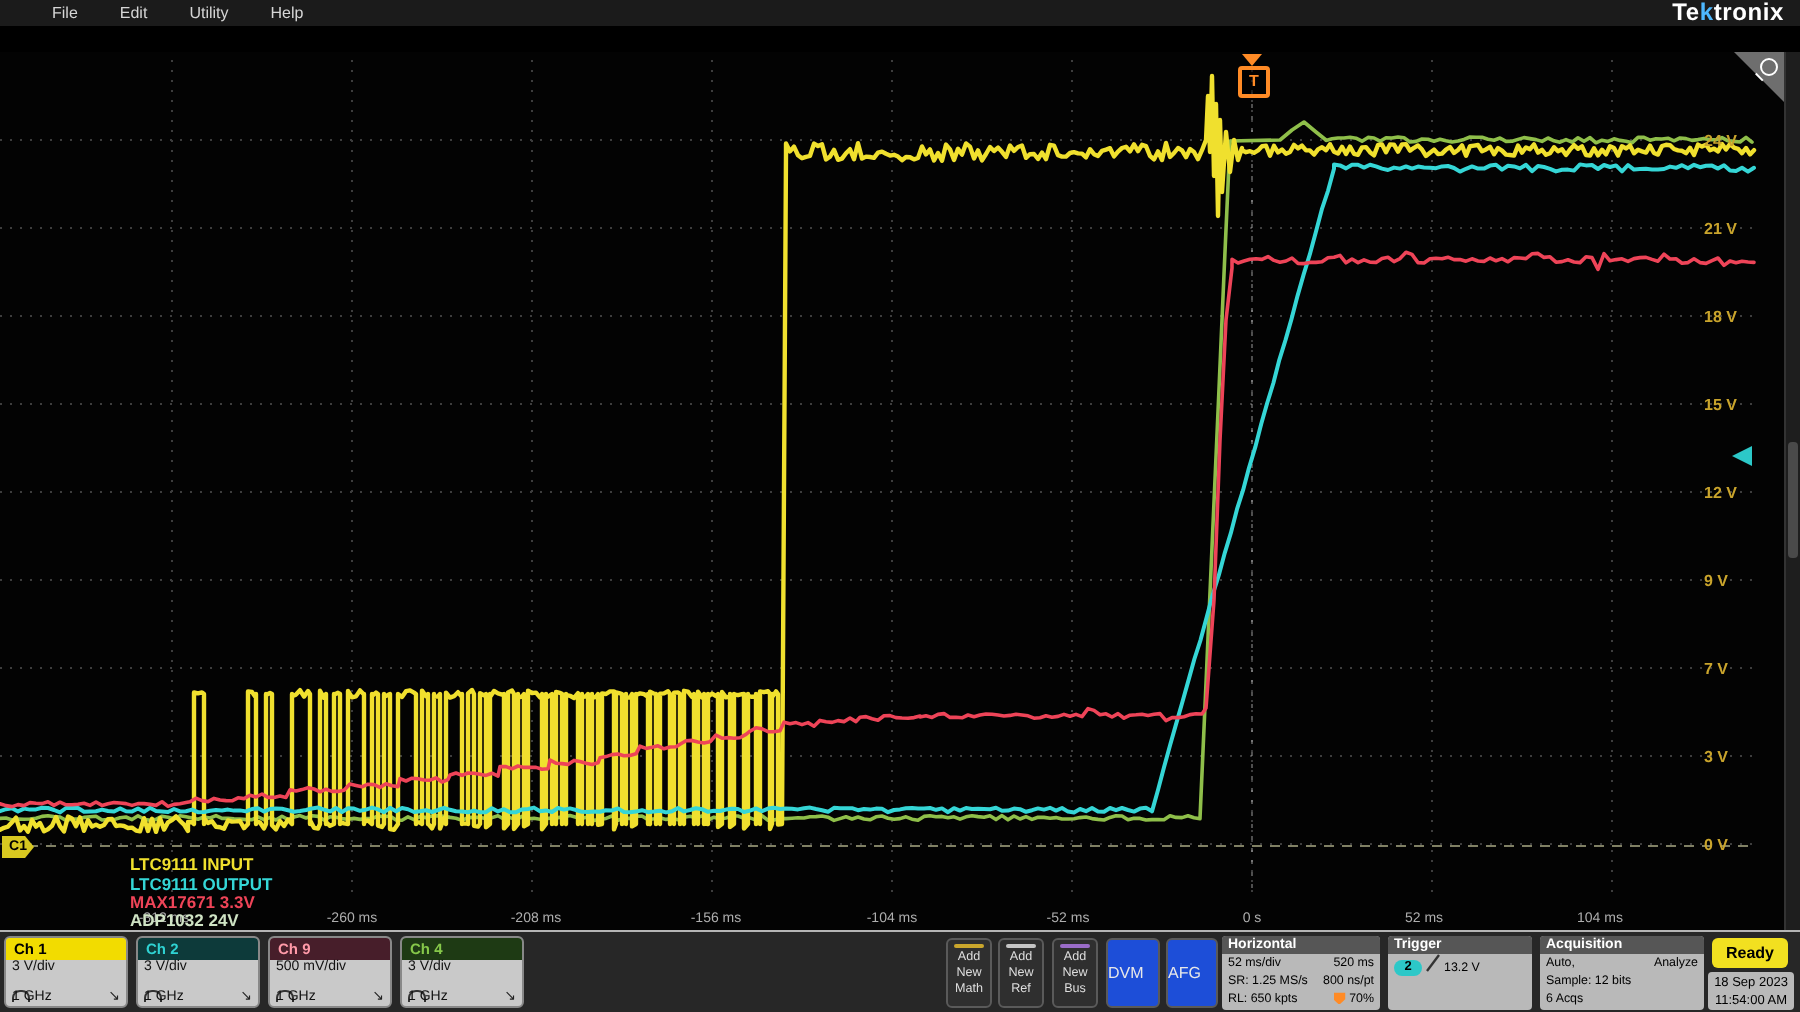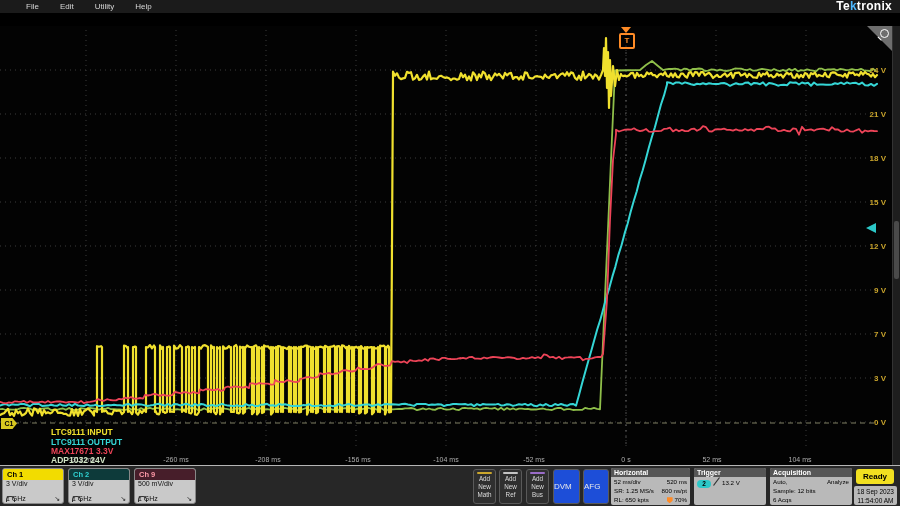--- a/index.html
+++ b/index.html
@@ -16,23 +16,23 @@
   .tabbar{position:absolute;top:13px;left:0;right:0;height:13px;background:#2e2e2e;border-bottom:1px solid #000;}
   .tab-title{position:absolute;left:6px;top:0;font-size:8px;color:#e8e8e8;line-height:13px;}
   .overview{position:absolute;left:300px;top:2px;width:296px;height:9px;border:1px solid #9a9a9a;
             border-left:2px solid #cfcfcf;border-right:2px solid #cfcfcf;border-radius:2px;}
   .overview::before{content:"";position:absolute;left:2px;right:2px;top:4px;border-top:1px solid #777;}
   .ov-trig{position:absolute;left:201px;top:-1px;width:9px;height:10px;border:1px solid #ff8b26;border-radius:2px;
            background:#1a1a1a;color:#ff8b26;font-size:7px;font-weight:bold;text-align:center;line-height:9px;}
   
   .scope{position:absolute;top:26px;left:0;width:900px;height:439px;background:#030303;}
   .scope svg{position:absolute;left:0;top:0;}
-  .vlabel{position:absolute;width:34px;text-align:right;font-size:8px;font-weight:bold;color:#c9a42c;}
+  .vlabel{position:absolute;width:34px;text-align:left;font-size:8px;font-weight:bold;color:#c9a42c;}
   .tlabel{position:absolute;width:36px;text-align:center;font-size:7px;color:#aeaeae;}
-  .legend-line{position:absolute;left:15px;font-size:8.5px;font-weight:bold;white-space:nowrap;padding-left:36px;}
+  .legend-line{position:absolute;left:29px;font-size:8.5px;font-weight:bold;white-space:nowrap;padding-left:36px;}
   .c1-marker{position:absolute;left:1px;top:392px;width:16px;height:11px;background:#d8c820;color:#000;
              font-size:7px;font-weight:bold;text-align:center;line-height:11px;
              clip-path:polygon(0 0,72% 0,100% 50%,72% 100%,0 100%);}
   .trig-flag{position:absolute;left:619px;top:1px;width:14px;text-align:center;}
   .trig-flag .tri{width:0;height:0;margin:0 auto;border-left:5px solid transparent;border-right:5px solid transparent;
                   border-top:6px solid #ff8b26;}
   .trig-flag .box{width:12px;height:12px;margin:0 auto;border:2px solid #ff8b26;border-radius:2px;background:rgba(0,0,0,.55);
                   color:#ff8b26;font-size:8px;font-weight:bold;line-height:12px;}
   .corner-handle{position:absolute;right:7px;top:0;width:0;height:0;
                  border-left:26px solid transparent;border-top:26px solid #6e6e6e;}
@@ -176,20 +176,29 @@
     </div>
     <div class="badge" style="left:134px">
       <div class="badge-head" style="color: rgb(255, 154, 168); background-color: rgb(71, 30, 42);">Ch 9</div>
       <div class="badge-row">500 mV/div</div>
       <div class="badge-mid"><span class="probe-icon"></span></div>
       <div class="bw-row">
           <span>1 GHz</span>
           <span class="bw-icon">↘</span>
         </div>
     </div>
+    <div class="badge" style="left:200px">
+      <div class="badge-head" style="color: rgb(134, 200, 74); background-color: rgb(30, 58, 20);">Ch 4</div>
+      <div class="badge-row">3 V/div</div>
+      <div class="badge-mid"><span class="probe-icon"></span></div>
+      <div class="bw-row">
+          <span>1 GHz</span>
+          <span class="bw-icon">↘</span>
+        </div>
+    </div>
 
     <div class="addbtn" style="left:473px">
       <div class="accent" style="background-color: rgb(202, 166, 44);"></div>
       <div class="lbl">Add
 New
 Math</div>
     </div>
     <div class="addbtn" style="left:499px">
       <div class="accent" style="background-color: rgb(196, 196, 196);"></div>
       <div class="lbl">Add

